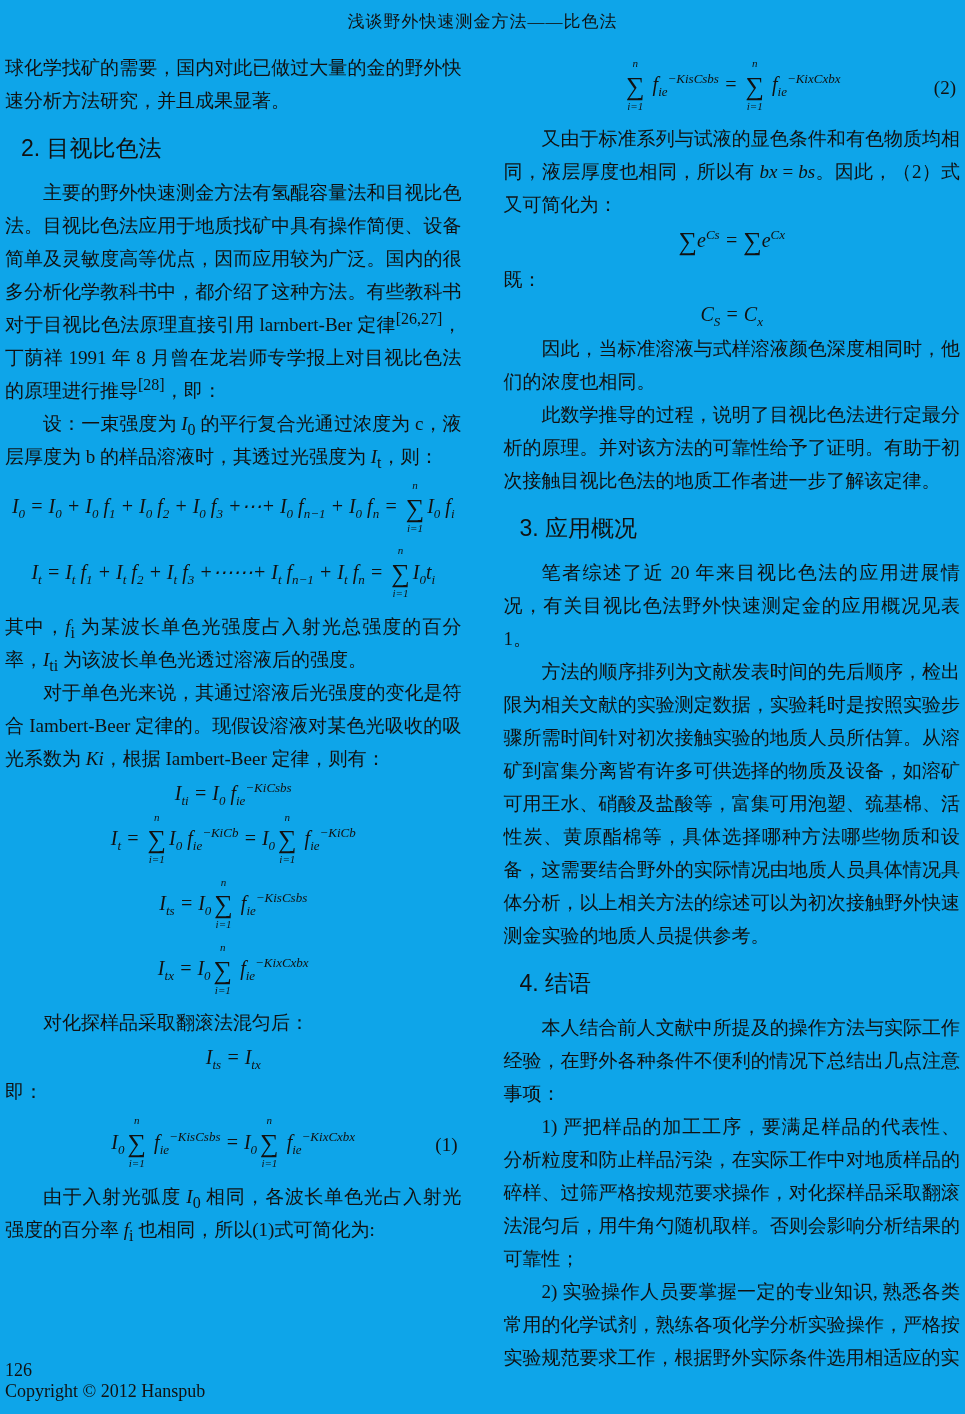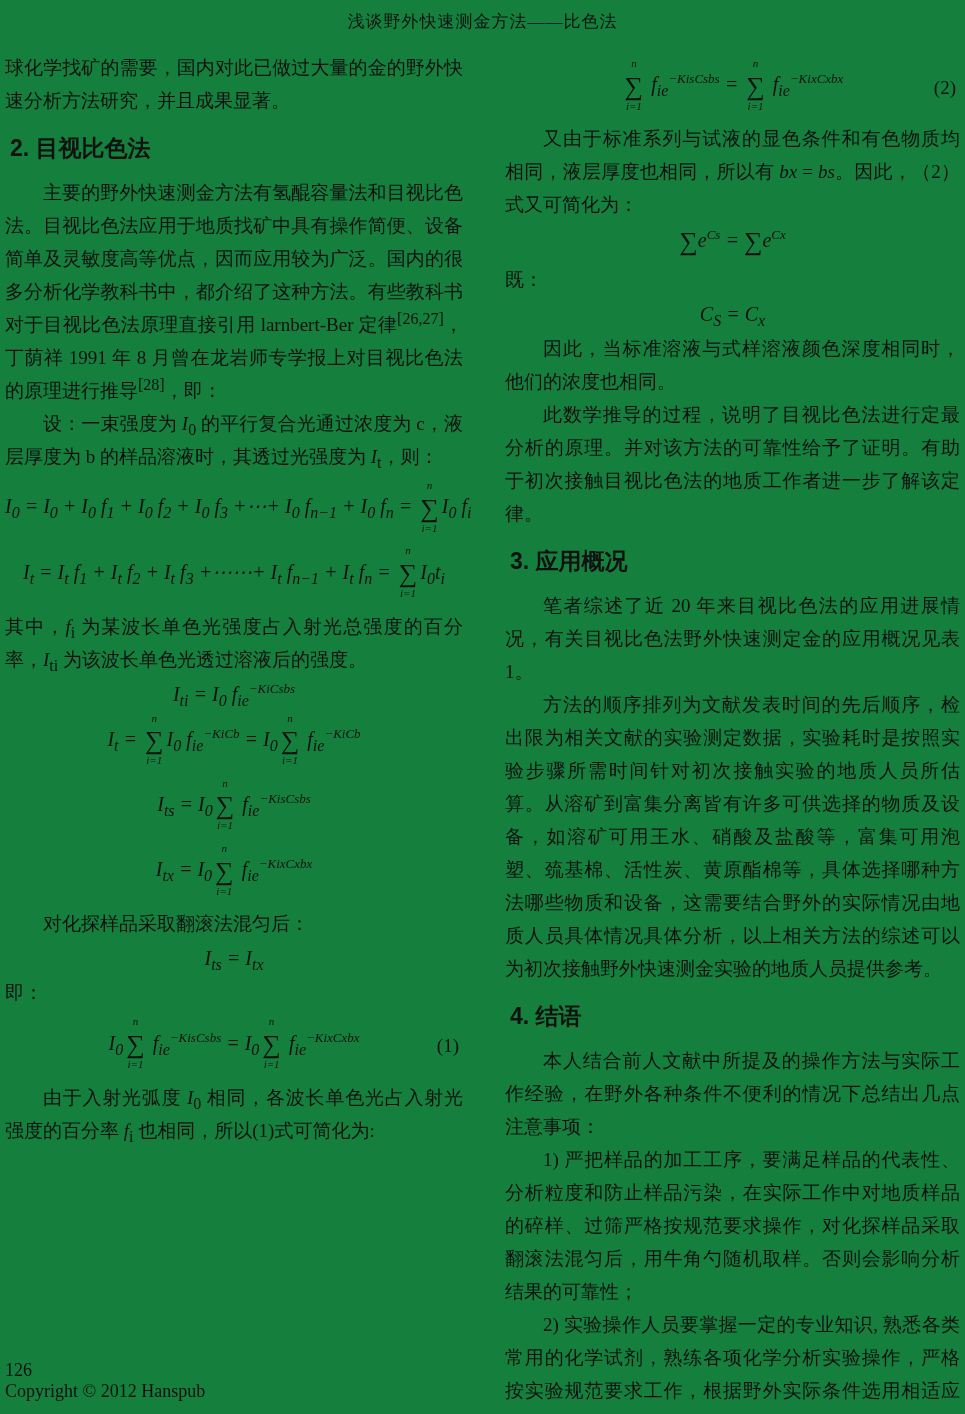--- a/index.html
+++ b/index.html
@@ -2,21 +2,21 @@
 <html><head>
 <meta charset="utf-8">
 <style>
   * { box-sizing: border-box; }
   html,body { margin:0; padding:0; background:#888; }
   .page {
     position: relative;
     width: 965px;
     height: 1414px;
     margin: 0 auto;
-    background: #15803d;
+    background: #0ea5e9;
     color: #111;
     font-family: "Liberation Serif", "DejaVu Serif", serif;
     overflow: hidden;
   }
   .doc-title {
     text-align: center;
     font-size: 17px;
     font-weight: normal;
     margin: 10px 0 18px 0;
     letter-spacing: 1px;
@@ -32,37 +32,37 @@
     font-size: 19px;
     line-height: 33px;
     text-align: justify;
   }
   .para.indent { text-indent: 2em; }
   .para sup, .para sub { line-height: 0; font-size: 16px; }
   .para i { font-family: "Liberation Serif", "DejaVu Serif", serif; }
   .sec-heading {
     font-family: "Liberation Sans", "DejaVu Sans", sans-serif;
     font-size: 23px;
-    font-weight: bold;
-    margin: 16px 0 12px 5px;
+    font-weight: normal;
+    margin: 16px 0 12px 16px;
   }
   .formula {
     position: relative;
     text-align: center;
     margin: 6px 0;
     line-height: 1;
     padding: 2px 0;
   }
   .math {
     font-family: "Liberation Serif", "DejaVu Serif", serif;
     font-style: italic;
     font-size: 20px;
     white-space: nowrap;
   }
-  .math sub { font-size: 16px; line-height: 0; text-align: center; }
+  .math sub { font-size: 13px; line-height: 0; text-align: center; }
   .math sup { font-size: 13px; line-height: 0; }
   .sum {
     display: inline-flex;
     flex-direction: column;
     align-items: center;
     vertical-align: middle;
     line-height: 1;
     margin: 0 3px;
     position: relative;
     top: -2px;
@@ -106,20 +106,21 @@
               <span class="l">n</span>
               <span class="s"><span class="bigsig">∑</span></span>
               <span class="l">i=1</span>
             </span>I<sub>0</sub> f<sub>i</sub></span></div>
         <div class="formula"><span class="math">I<sub>t</sub> = I<sub>t</sub> f<sub>1</sub> + I<sub>t</sub> f<sub>2</sub> + I<sub>t</sub> f<sub>3</sub> +⋯⋯+ I<sub>t</sub> f<sub>n−1</sub> + I<sub>t</sub> f<sub>n</sub> = <span class="sum">
               <span class="l">n</span>
               <span class="s"><span class="bigsig">∑</span></span>
               <span class="l">i=1</span>
             </span>I<sub>0</sub>t<sub>i</sub></span></div>
         <p class="para">其中，<i>f</i><sub>i</sub> 为某波长单色光强度占入射光总强度的百分率，<i>I</i><sub>ti</sub> 为该波长单色光透过溶液后的强度。</p>
+        <p class="para indent">对于单色光来说，其通过溶液后光强度的变化是符合 Iambert-Beer 定律的。现假设溶液对某色光吸收的吸光系数为 <i>Ki</i>，根据 Iambert-Beer 定律，则有：</p>
         <div class="formula"><span class="math">I<sub>ti</sub> = I<sub>0</sub> f<sub>ie</sub><sup>−KiCsbs</sup></span></div>
         <div class="formula"><span class="math">I<sub>t</sub> = <span class="sum">
               <span class="l">n</span>
               <span class="s"><span class="bigsig">∑</span></span>
               <span class="l">i=1</span>
             </span>I<sub>0</sub> f<sub>ie</sub><sup>−KiCb</sup> = I<sub>0</sub><span class="sum">
               <span class="l">n</span>
               <span class="s"><span class="bigsig">∑</span></span>
               <span class="l">i=1</span>
             </span> f<sub>ie</sub><sup>−KiCb</sup></span></div>

